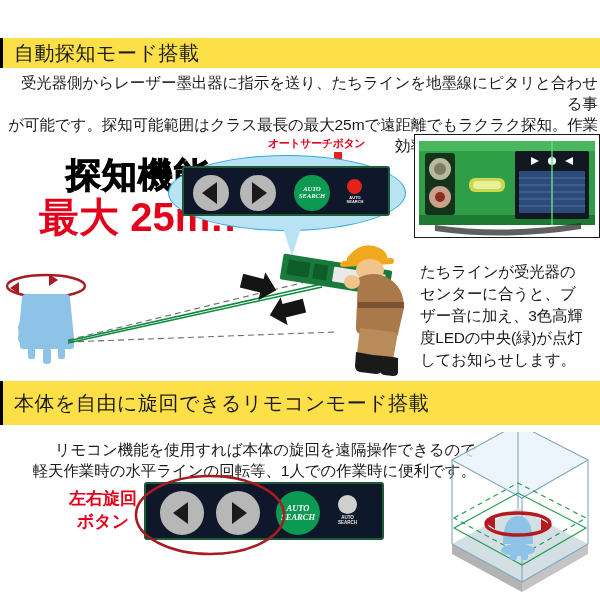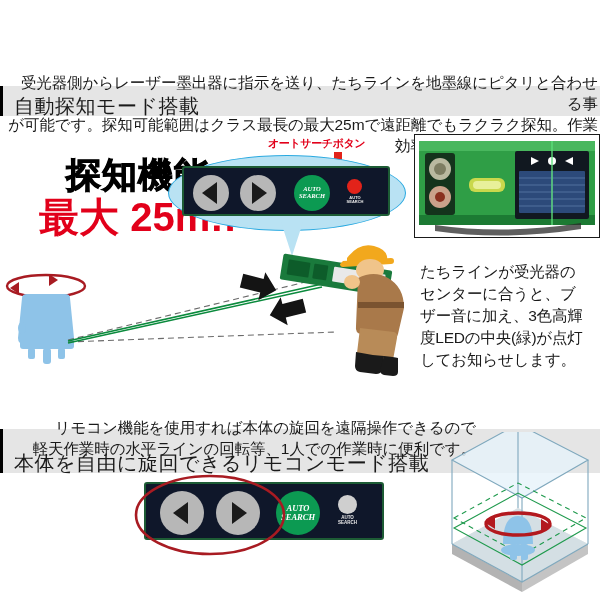--- a/index.html
+++ b/index.html
@@ -18,26 +18,25 @@
     height: 600px;
     overflow: hidden;
     background: #ffffff;
   }
 
   
   .section-header {
     position: absolute;
     left: 0;
     width: 600px;
-    background: #e5e5e5;
+    background: #fde047;
     box-sizing: border-box;
     border-left: 3px solid #000000;
     display: flex;
-    align-items: flex-end;
-    margin-top: 48px;
+    align-items: center;
   }
   .section-header .title {
     font-size: 20px;
     line-height: 1;
     letter-spacing: 0.5px;
     color: #1a1a1a;
     padding-left: 11px;
     white-space: nowrap;
     font-weight: 400;
   }
@@ -343,23 +342,25 @@
   <div class="side-copy" style="left:420px;top:243px;width:180px;margin-top:18px;">たちラインが受光器の
 センターに合うと、ブ
 ザー音に加え、3色高輝
 度LEDの中央(緑)が点灯
 してお知らせします。</div>
 
   <div class="section-header" style="top:381px;height:44px;">
     <span class="title">本体を自由に旋回できるリモコンモード搭載</span>
   </div>
 
-  <div class="body-copy" style="left:6px;top:417px;width:470px;">リモコン機能を使用すれば本体の旋回を遠隔操作できるので
+  <div class="body-copy" style="left:6px;top:439px;width:470px;">リモコン機能を使用すれば本体の旋回を遠隔操作できるので
 軽天作業時の水平ラインの回転等、1人での作業時に便利です。</div>
 
+  <div class="callout-label-2" style="left:48px;top:487px;width:110px;">左右旋回
+ボタン</div>
 
   <div class="panel" style="left:144px;top:482px;width:240px;height:58px;">
 
     <div class="arrow-btn" style="left:14px;top:7px;width:44px;height:44px;">
       <span class="tri tri-left"></span>
     </div>
 
     <div class="arrow-btn" style="left:70px;top:7px;width:44px;height:44px;">
       <span class="tri tri-right"></span>
     </div>

